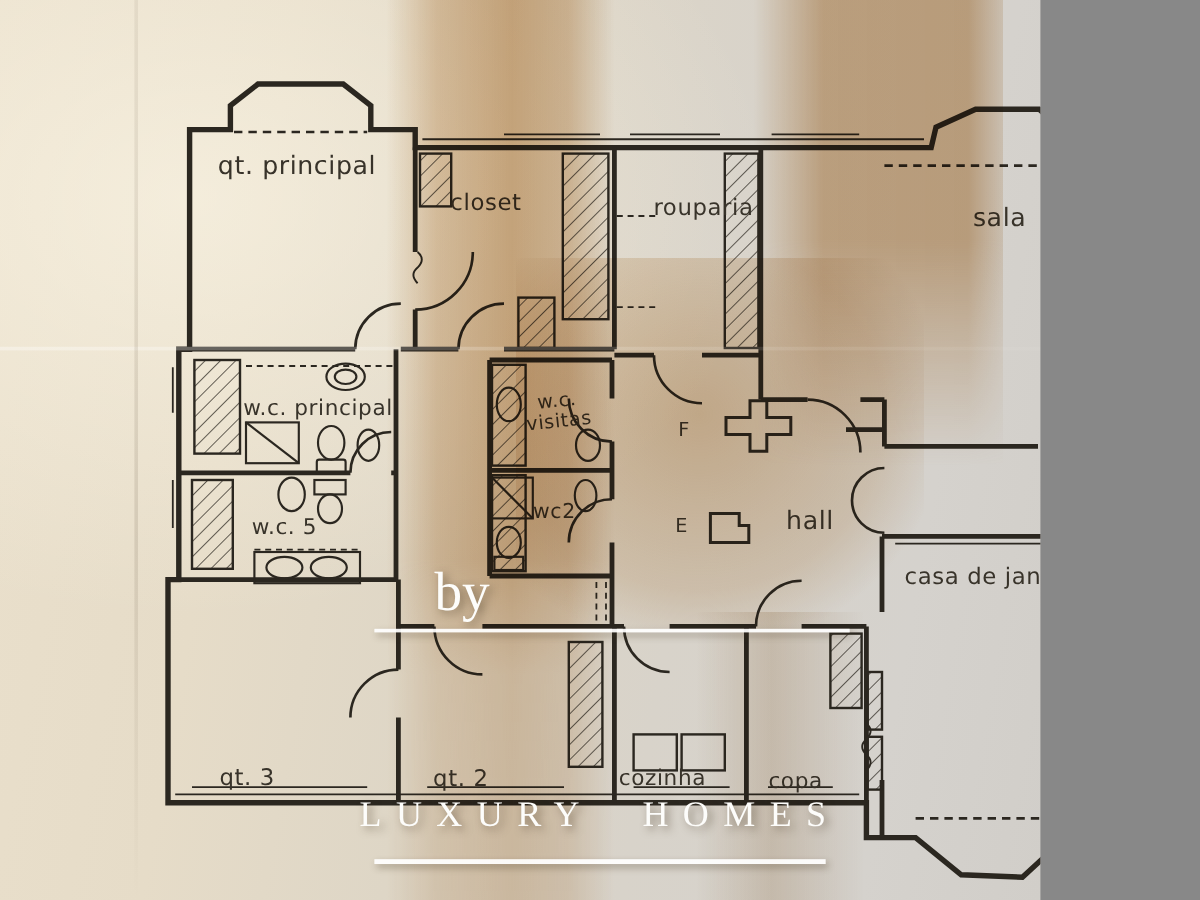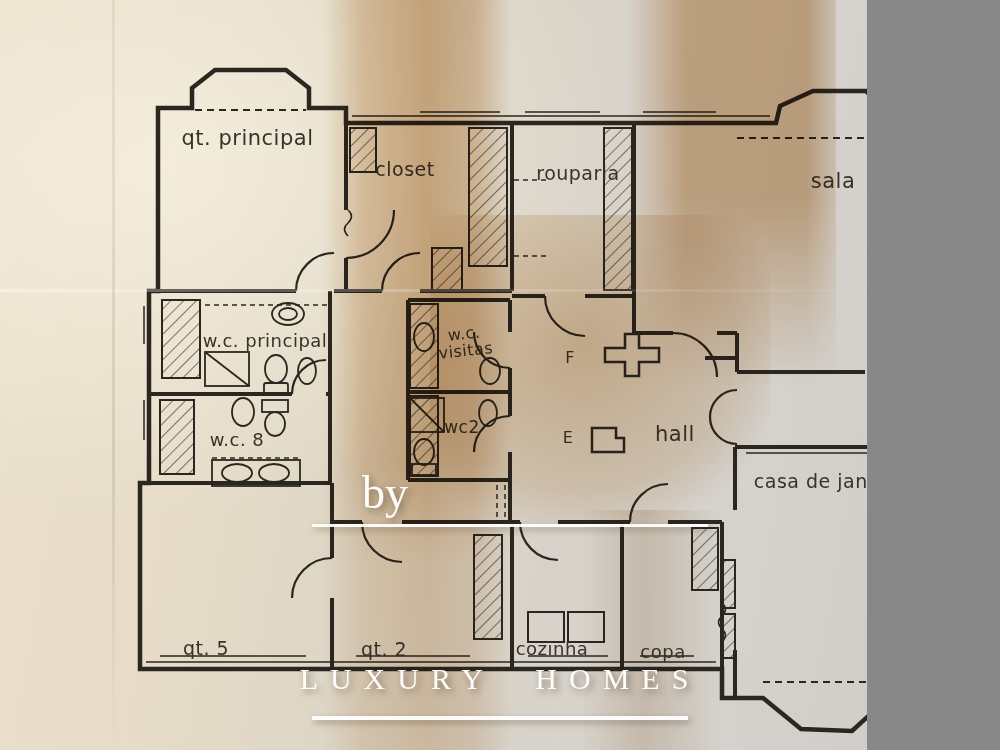--- a/index.html
+++ b/index.html
@@ -128,31 +128,31 @@
         <line x1="410" y1="398" x2="444" y2="432"></line>
       <ellipse cx="488" cy="413" rx="9" ry="13"></ellipse>
       <ellipse cx="424" cy="452" rx="10" ry="13"></ellipse>
         <rect x="412" y="464" width="24" height="11"></rect>
       <path stroke-width="1.6" d="M722,603 q7,6 0,13 q-7,6 0,13 q7,6 0,13 M348,210 q7,6 0,13 q-7,6 0,13"></path>
     </g>
   </svg>
 
   <div class="lbl" style="left:165px;top:127px;width:165px;font-size:21px;">qt. principal</div>
   <div class="lbl" style="left:355px;top:160px;width:100px;font-size:19px;">closet</div>
-  <div class="lbl" style="left:528px;top:164px;width:100px;font-size:19px;">rouparia</div>
+  <div class="lbl" style="left:528px;top:164px;width:100px;font-size:19px;text-align:right;">rouparia</div>
   <div class="lbl" style="left:788px;top:170px;width:90px;font-size:21px;">sala</div>
   <div class="lbl" style="left:190px;top:332px;width:150px;font-size:18px;">w.c. principal</div>
   <div class="lbl wrap" style="left:433px;top:326px;width:64px;font-size:16px;transform:rotate(-6deg);">w.c. visitas</div>
-  <div class="lbl" style="left:192px;top:431px;width:90px;font-size:18px;">w.c. 8</div>
+  <div class="lbl" style="left:192px;top:431px;width:90px;font-size:18px;">w.c. 5</div>
   <div class="lbl" style="left:432px;top:419px;width:60px;font-size:17px;">wc2</div>
   <div class="lbl" style="left:560px;top:350px;width:20px;font-size:16px;">F</div>
   <div class="lbl" style="left:558px;top:430px;width:20px;font-size:16px;">E</div>
   <div class="lbl" style="left:640px;top:423px;width:70px;font-size:21px;">hall</div>
   <div class="lbl" style="left:745px;top:472px;width:160px;font-size:19px;">casa de jantar</div>
-  <div class="lbl" style="left:170px;top:639px;width:72px;font-size:19px;">qt. 5</div>
+  <div class="lbl" style="left:170px;top:639px;width:72px;font-size:19px;">qt. 3</div>
   <div class="lbl" style="left:348px;top:640px;width:72px;font-size:19px;">qt. 2</div>
   <div class="lbl" style="left:512px;top:640px;width:80px;font-size:18px;">cozinha</div>
   <div class="lbl" style="left:633px;top:643px;width:60px;font-size:18px;">copa</div>
 
   <div class="stain st-a"></div>
   <div class="stain st-b"></div>
   <div class="stain st-c"></div>
   <div class="stain st-d"></div>
   <div class="stain st-e"></div>
   <div class="crease cr-1"></div>

